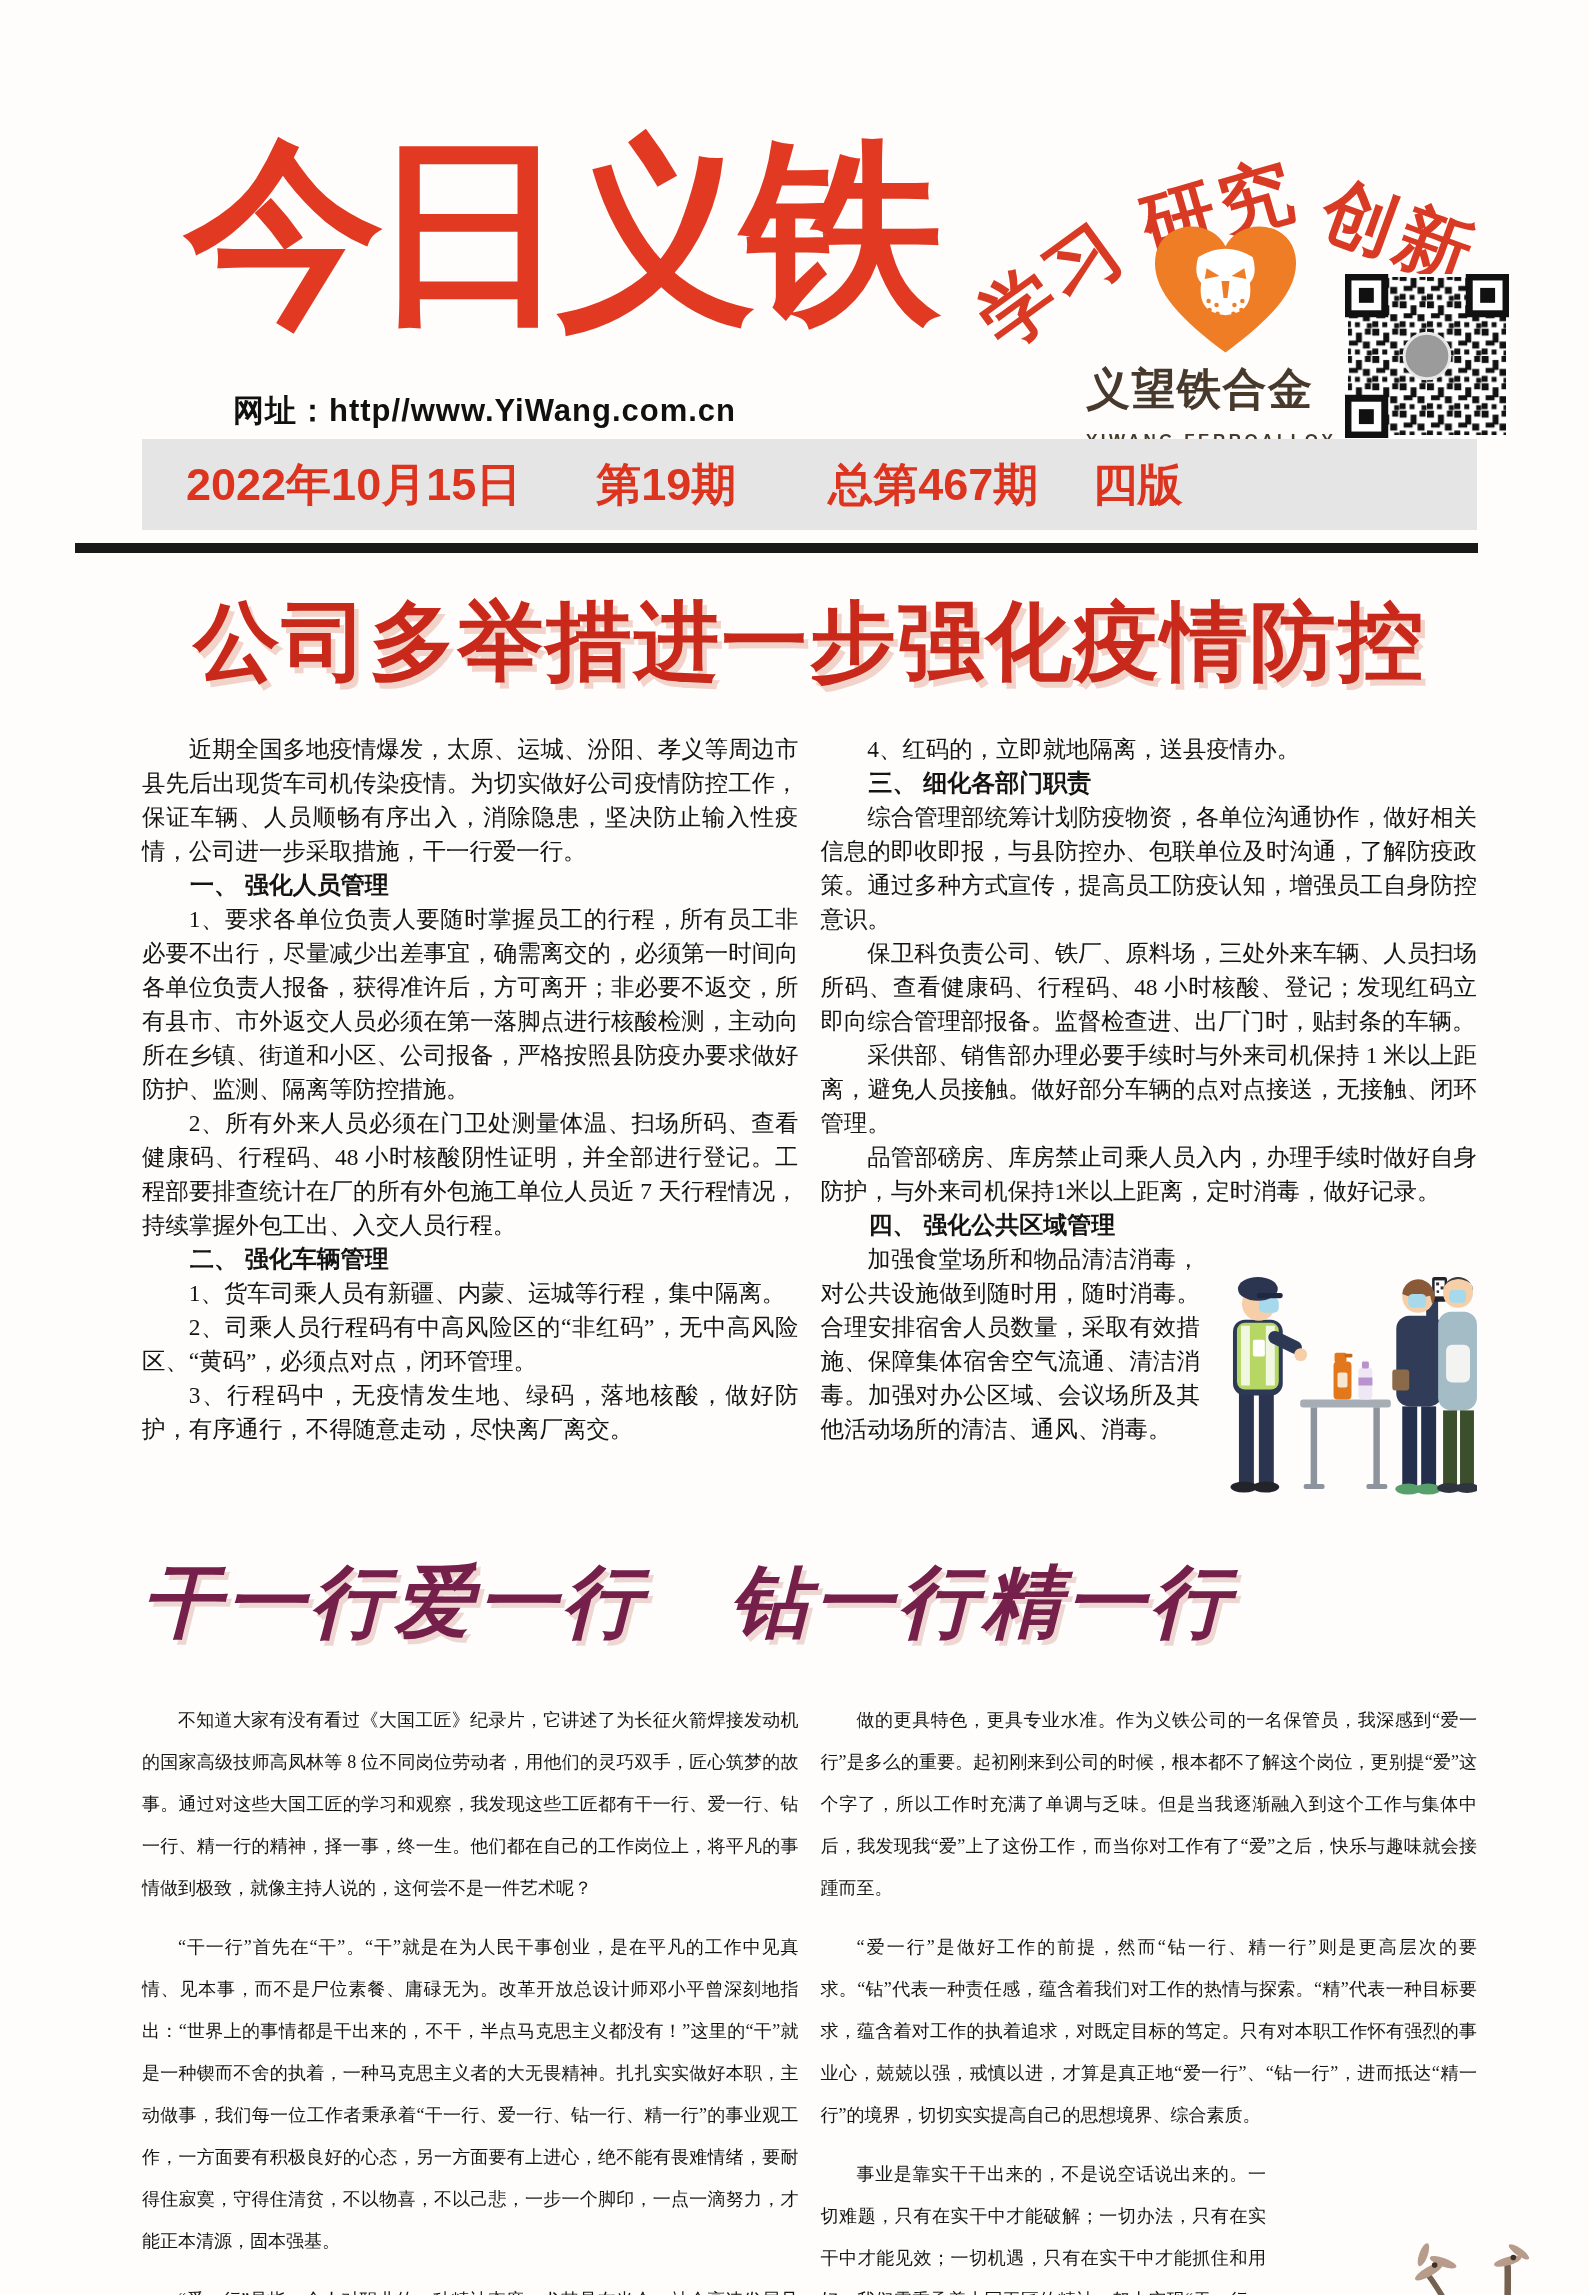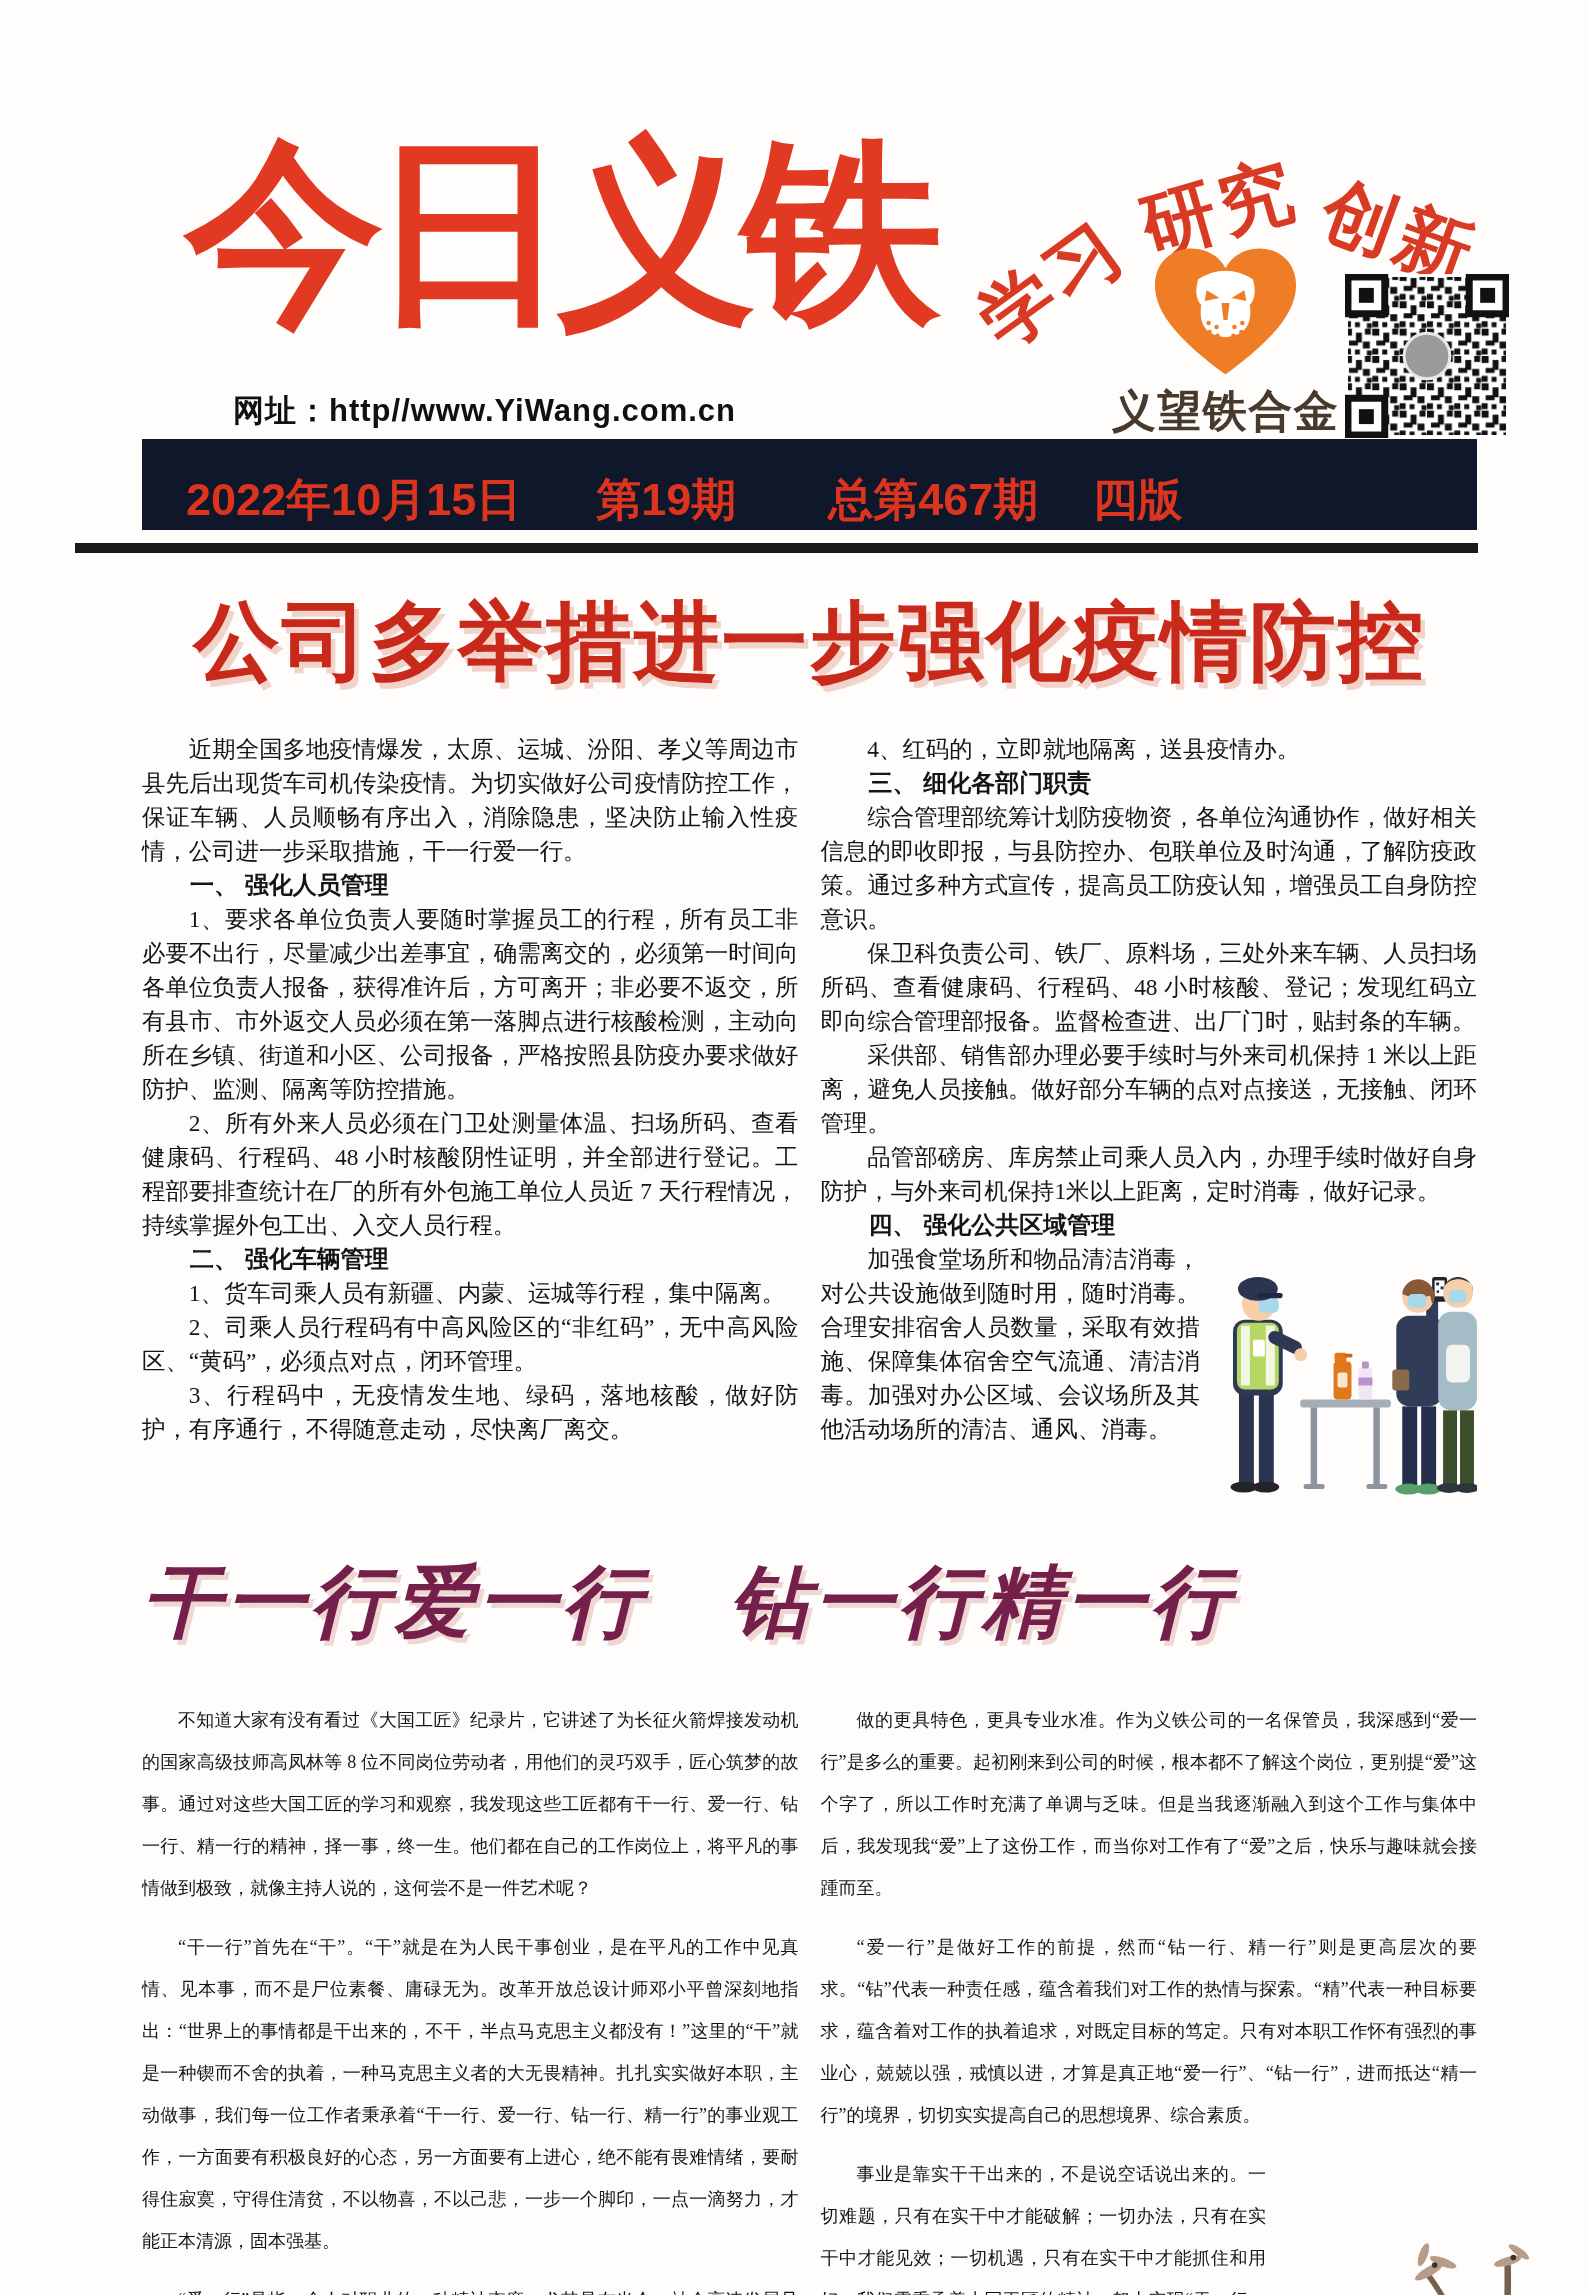--- a/index.html
+++ b/index.html
@@ -24,35 +24,35 @@
     font-family:"Liberation Sans","DejaVu Sans",sans-serif;
   }
   .slogan {
     position:absolute; font-size:74px; font-weight:bold;
     color:#d93a23; letter-spacing:5px; white-space:nowrap;
     font-family:"Liberation Serif","DejaVu Serif",serif;
   }
   .slogan-1 { left:974px; top:234px; transform:rotate(-36deg); }
   .slogan-2 { left:1141px; top:159px; transform:rotate(-16deg); }
   .slogan-3 { left:1320px; top:184px; transform:rotate(20deg); }
-  .logo-block { position:absolute; left:1086px; top:244px; width:279px; text-align:center; }
+  .logo-block { position:absolute; left:1086px; top:222px; width:279px; }
   .logo-heart { display:block; margin:0 auto; }
   .logo-name {
     font-size:44px; font-weight:bold; color:#473a2d; letter-spacing:1.5px; margin-top:3px;
     font-family:"Liberation Sans","DejaVu Sans",sans-serif;
   }
   .logo-name-en {
     font-size:17px; font-weight:bold; color:#473a2d; letter-spacing:3.5px; margin-top:12px;
     font-family:"Liberation Sans","DejaVu Sans",sans-serif;
   }
   .qr { position:absolute; left:1345px; top:274px; width:164px; height:164px; }
   
   .datebar {
     position:absolute; left:142px; top:439px; width:1335px; height:91px;
-    background:#0f172a; display:flex; align-items:flex-end;
+    background:#e5e5e5; display:flex; align-items:center;
     padding-left:44px;
     font-family:"Liberation Sans","DejaVu Sans",sans-serif;
     font-weight:bold; font-size:45px; color:#dd3420; white-space:nowrap;
   }
   .datebar .d2 { margin-left:75px; }
   .datebar .d3 { margin-left:92px; }
   .datebar .d4 { margin-left:54px; }
   .rule { position:absolute; left:75px; top:543px; width:1403px; height:10px; background:#191919; }
   
   .content { position:absolute; left:142px; top:580px; width:1335px; }

